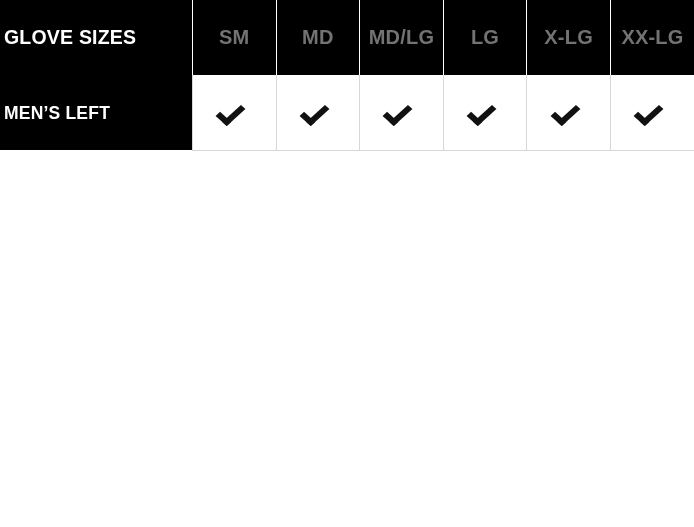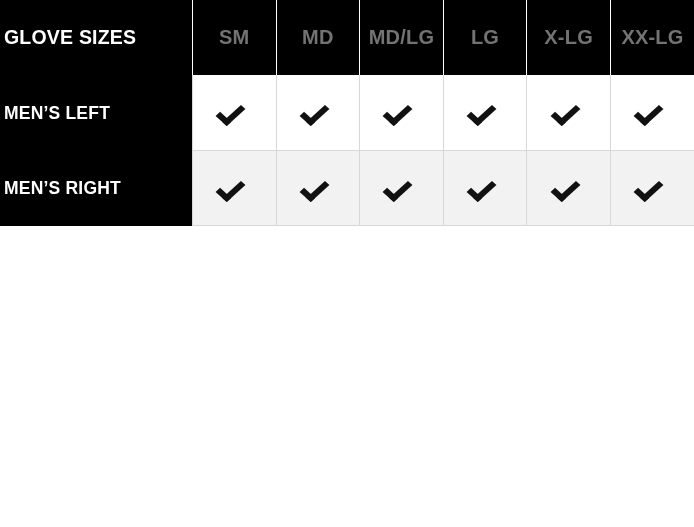--- a/index.html
+++ b/index.html
@@ -121,23 +121,14 @@
   <tbody>
     <tr class="row-odd">
       <td class="row-head">MEN’S LEFT</td>
       <td class="cell"><span class="check"></span></td>
       <td class="cell"><span class="check"></span></td>
       <td class="cell"><span class="check"></span></td>
       <td class="cell"><span class="check"></span></td>
       <td class="cell"><span class="check"></span></td>
       <td class="cell"><span class="check"></span></td>
     </tr>
-    <tr class="row-even">
-      <td class="row-head">MEN’S RIGHT</td>
-      <td class="cell"><span class="check"></span></td>
-      <td class="cell"><span class="check"></span></td>
-      <td class="cell"><span class="check"></span></td>
-      <td class="cell"><span class="check"></span></td>
-      <td class="cell"><span class="check"></span></td>
-      <td class="cell"><span class="check"></span></td>
-    </tr>
   </tbody>
 </table>
 
 </body></html>

